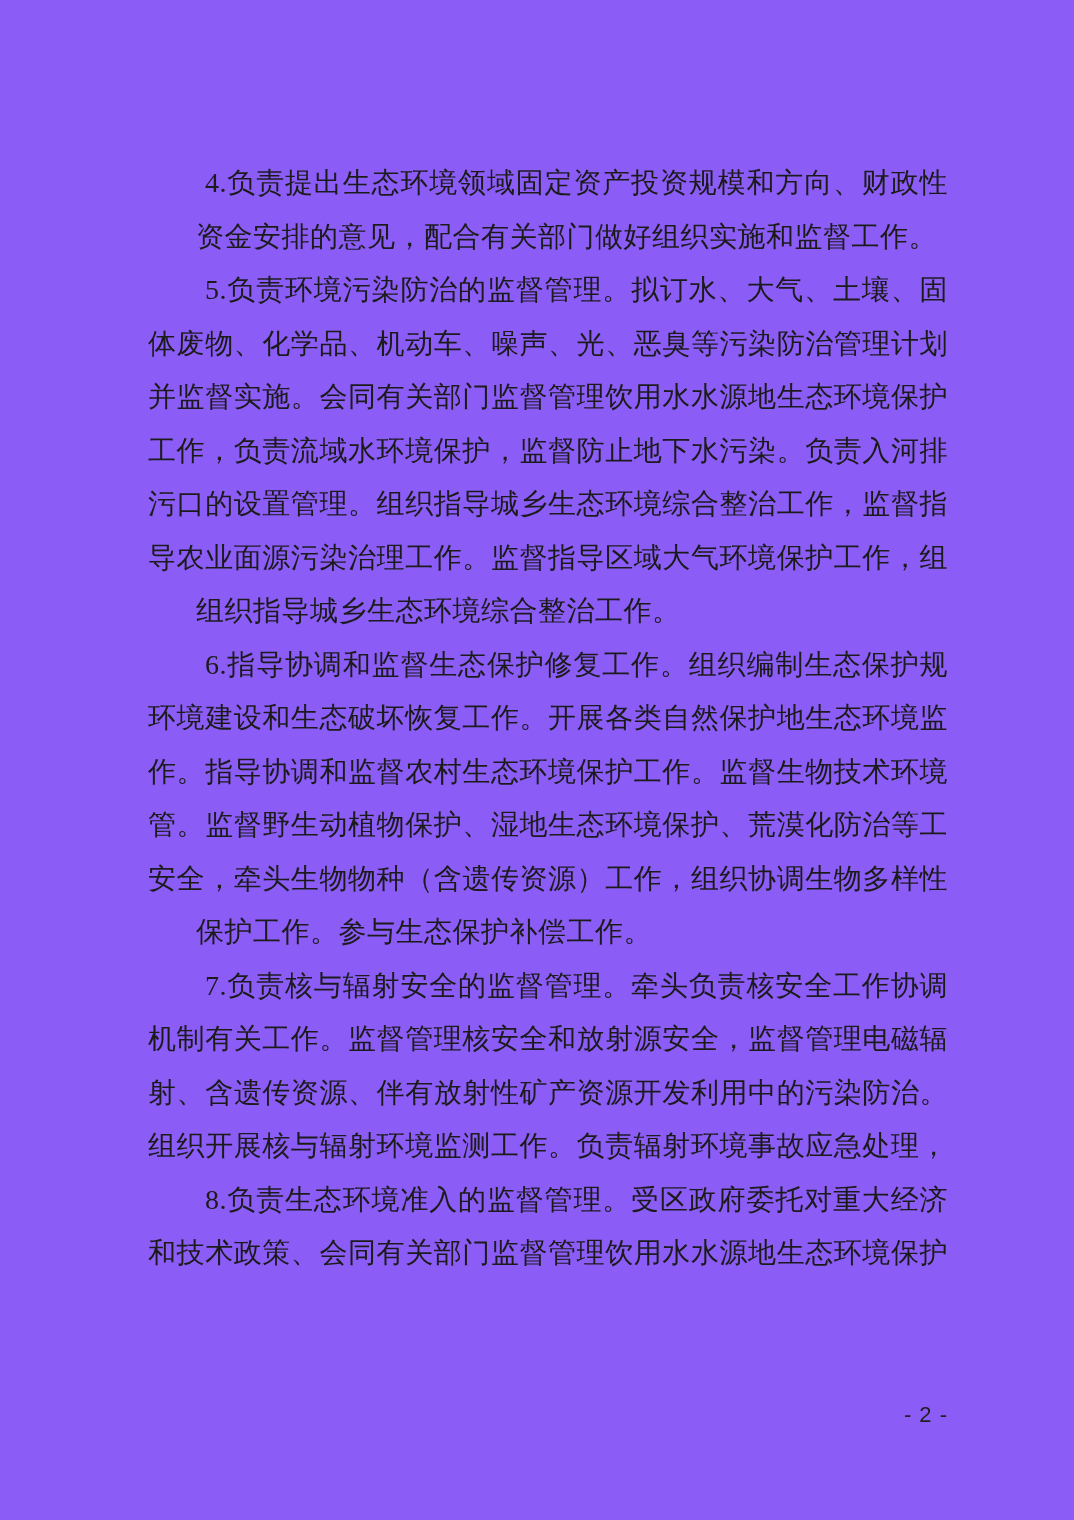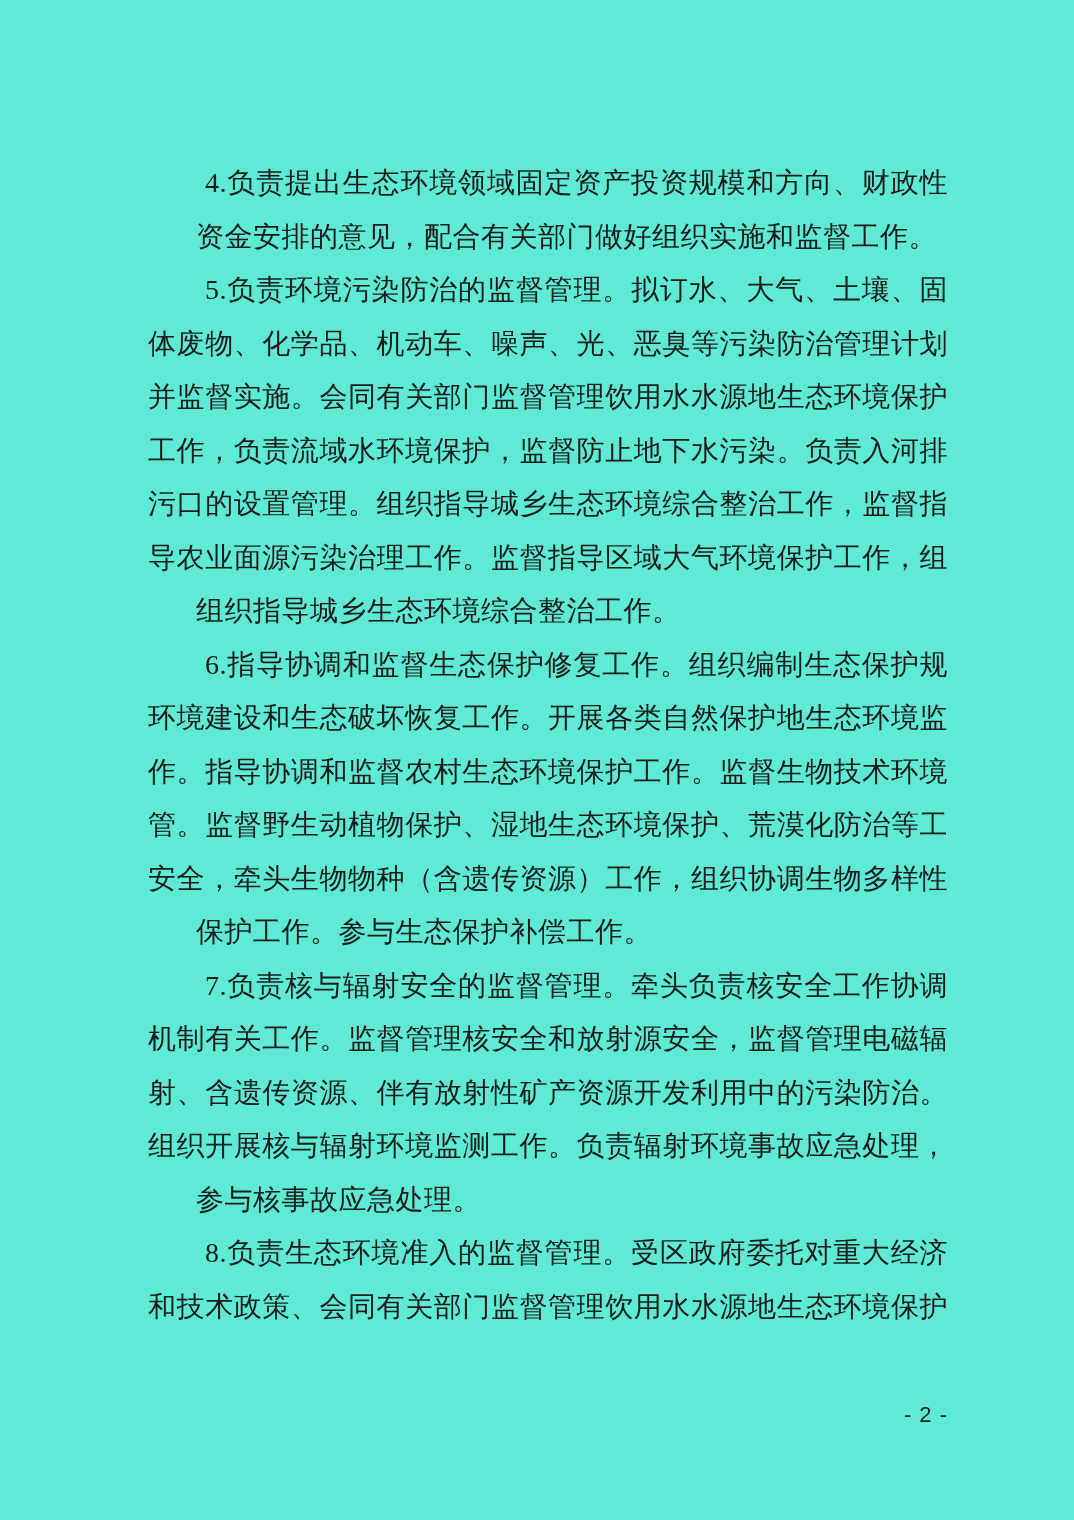--- a/index.html
+++ b/index.html
@@ -4,21 +4,21 @@
 <style>
   html, body {
     margin: 0;
     padding: 0;
     background: #ffffff;
   }
   .page {
     position: relative;
     width: 1074px;
     height: 1520px;
-    background: #5eead4;
+    background: #8b5cf6;
     overflow: hidden;
     font-family: "Liberation Serif", "DejaVu Serif", serif;
     color: #1b1b1b;
   }
   .text-block {
     position: absolute;
     left: 148px;
     top: 156px;
     width: 800px;
   }
@@ -81,21 +81,20 @@
       <div class="line">管。监督野生动植物保护、湿地生态环境保护、荒漠化防治等工</div>
       <div class="line">安全，牵头生物物种（含遗传资源）工作，组织协调生物多样性</div>
       <div class="line end">保护工作。参与生态保护补偿工作。</div>
     </div>
 
     <div class="para">
       <div class="line first">7.负责核与辐射安全的监督管理。牵头负责核安全工作协调</div>
       <div class="line">机制有关工作。监督管理核安全和放射源安全，监督管理电磁辐</div>
       <div class="line">射、含遗传资源、伴有放射性矿产资源开发利用中的污染防治。</div>
       <div class="line">组织开展核与辐射环境监测工作。负责辐射环境事故应急处理，</div>
-      <div class="line end">参与核事故应急处理。</div>
     </div>
 
     <div class="para">
       <div class="line first">8.负责生态环境准入的监督管理。受区政府委托对重大经济</div>
       <div class="line">和技术政策、会同有关部门监督管理饮用水水源地生态环境保护</div>
     </div>
 
   </div>
 
   <div class="page-num">- 2 -</div>

